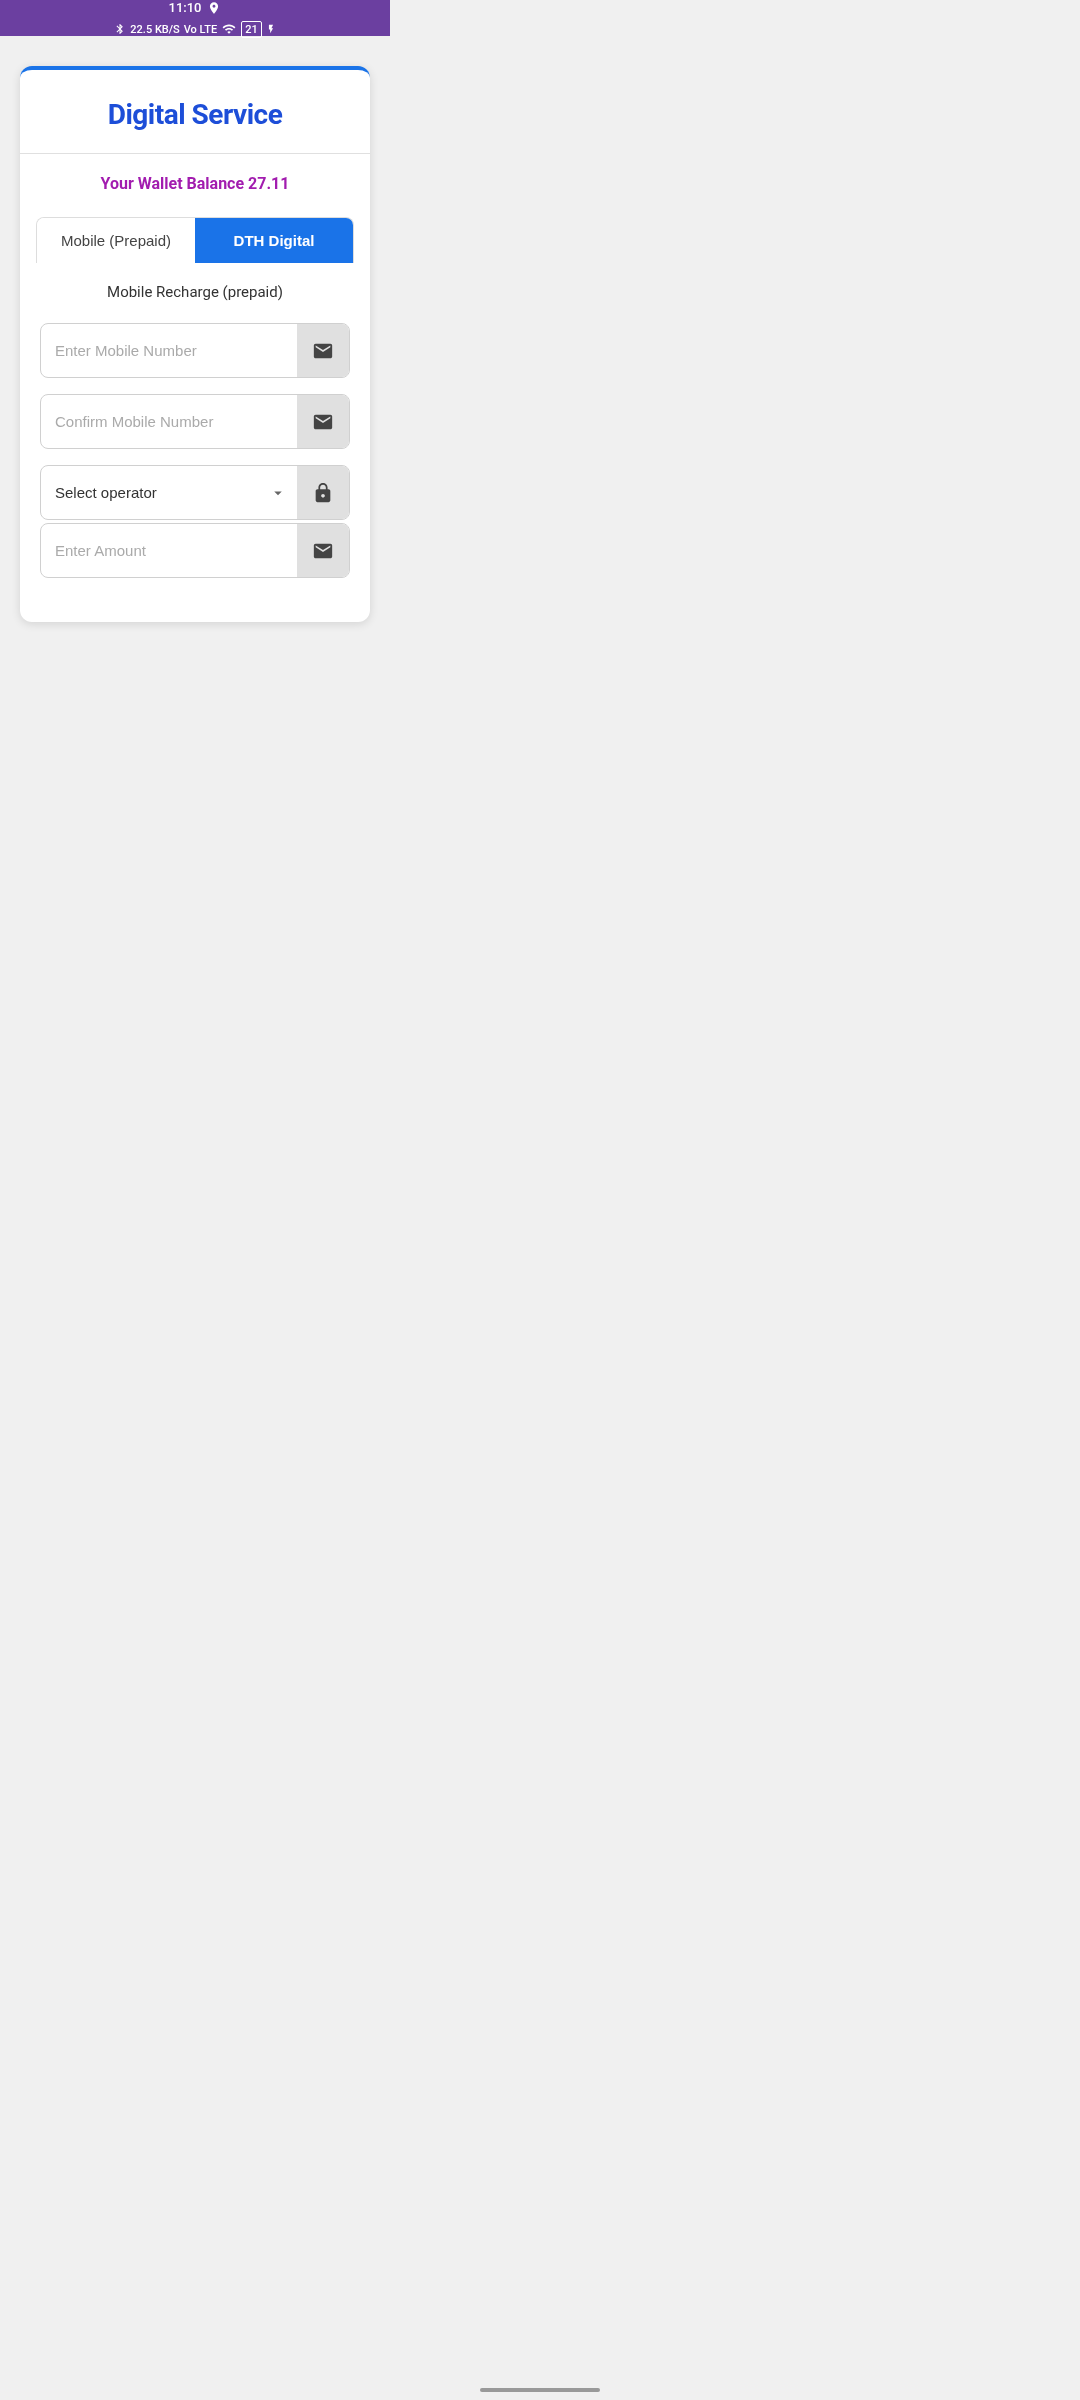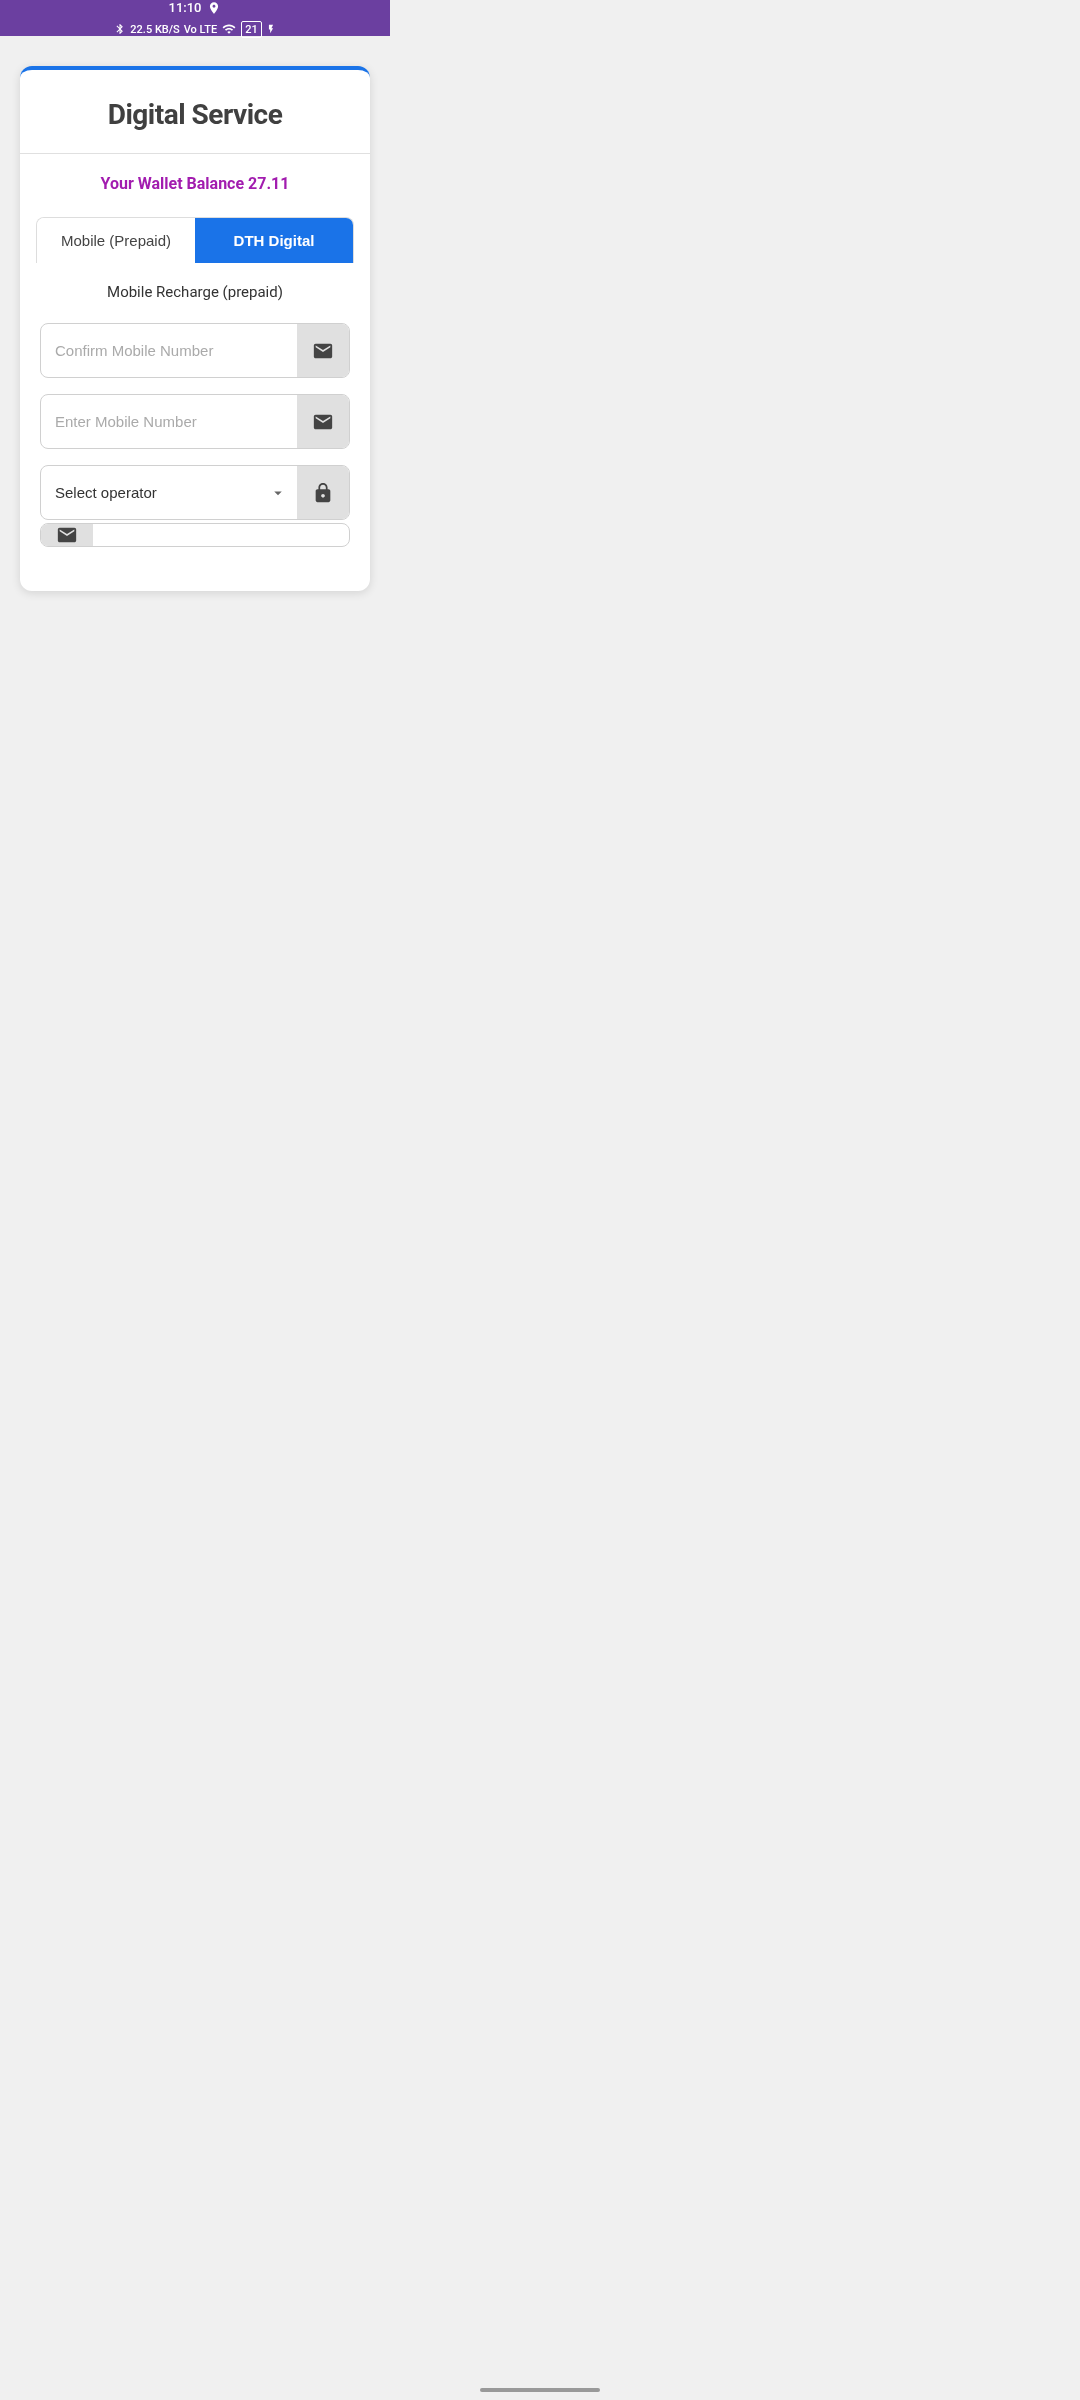--- a/index.html
+++ b/index.html
@@ -73,21 +73,21 @@
 
     .card-header {
       padding: 28px 20px 22px;
       text-align: center;
       border-bottom: 1px solid #e0e0e0;
     }
 
     .card-title {
       font-size: 28px;
       font-weight: 700;
-      color: #404040;
+      color: #1d4ed8;
       letter-spacing: -0.5px;
     }
 
     .wallet-section {
       padding: 20px 20px 10px;
       text-align: center;
     }
 
     .wallet-balance {
       font-size: 16px;
@@ -266,30 +266,30 @@
       </button>
       <button class="tab active">
         <span>DTH Digital</span>
       </button>
     </div>
 
     <div class="form-section">
       <p class="form-subtitle">Mobile Recharge (prepaid)</p>
 
       <div class="input-group">
-        <input type="tel" class="input-field" placeholder="Confirm Mobile Number" style="">
+        <input type="tel" class="input-field" placeholder="Enter Mobile Number" style="">
         <button class="input-icon-btn">
           <svg width="22" height="22" viewBox="0 0 24 24" fill="#444">
             <path d="M20 4H4c-1.1 0-2 .9-2 2v12c0 1.1.9 2 2 2h16c1.1 0 2-.9 2-2V6c0-1.1-.9-2-2-2zm0 4l-8 5-8-5V6l8 5 8-5v2z"></path>
           </svg>
         </button>
       </div>
 
       <div class="input-group">
-        <input type="tel" class="input-field" placeholder="Enter Mobile Number" style="">
+        <input type="tel" class="input-field" placeholder="Confirm Mobile Number" style="">
         <button class="input-icon-btn">
           <svg width="22" height="22" viewBox="0 0 24 24" fill="#444">
             <path d="M20 4H4c-1.1 0-2 .9-2 2v12c0 1.1.9 2 2 2h16c1.1 0 2-.9 2-2V6c0-1.1-.9-2-2-2zm0 4l-8 5-8-5V6l8 5 8-5v2z"></path>
           </svg>
         </button>
       </div>
 
       <div class="select-group">
         <select class="select-field">
           <option value="" disabled="" selected="">Select operator</option>
@@ -304,20 +304,21 @@
           </svg>
         </span>
         <button class="input-icon-btn">
           <svg width="22" height="22" viewBox="0 0 24 24" fill="#444">
             <path d="M18 8h-1V6c0-2.76-2.24-5-5-5S7 3.24 7 6v2H6c-1.1 0-2 .9-2 2v10c0 1.1.9 2 2 2h12c1.1 0 2-.9 2-2V10c0-1.1-.9-2-2-2zm-6 9c-1.1 0-2-.9-2-2s.9-2 2-2 2 .9 2 2-.9 2-2 2zm3.1-9H8.9V6c0-1.71 1.39-3.1 3.1-3.1 1.71 0 3.1 1.39 3.1 3.1v2z"></path>
           </svg>
         </button>
       </div>
 
       <div class="input-group">
+        <input type="number" class="input-field" placeholder="Enter Amount" style="">
         <button class="input-icon-btn">
           <svg width="22" height="22" viewBox="0 0 24 24" fill="#444">
             <path d="M20 4H4c-1.1 0-2 .9-2 2v12c0 1.1.9 2 2 2h16c1.1 0 2-.9 2-2V6c0-1.1-.9-2-2-2zm0 4l-8 5-8-5V6l8 5 8-5v2z"></path>
           </svg>
         </button>
       </div>
     </div>
   </div>
 </div>
 

